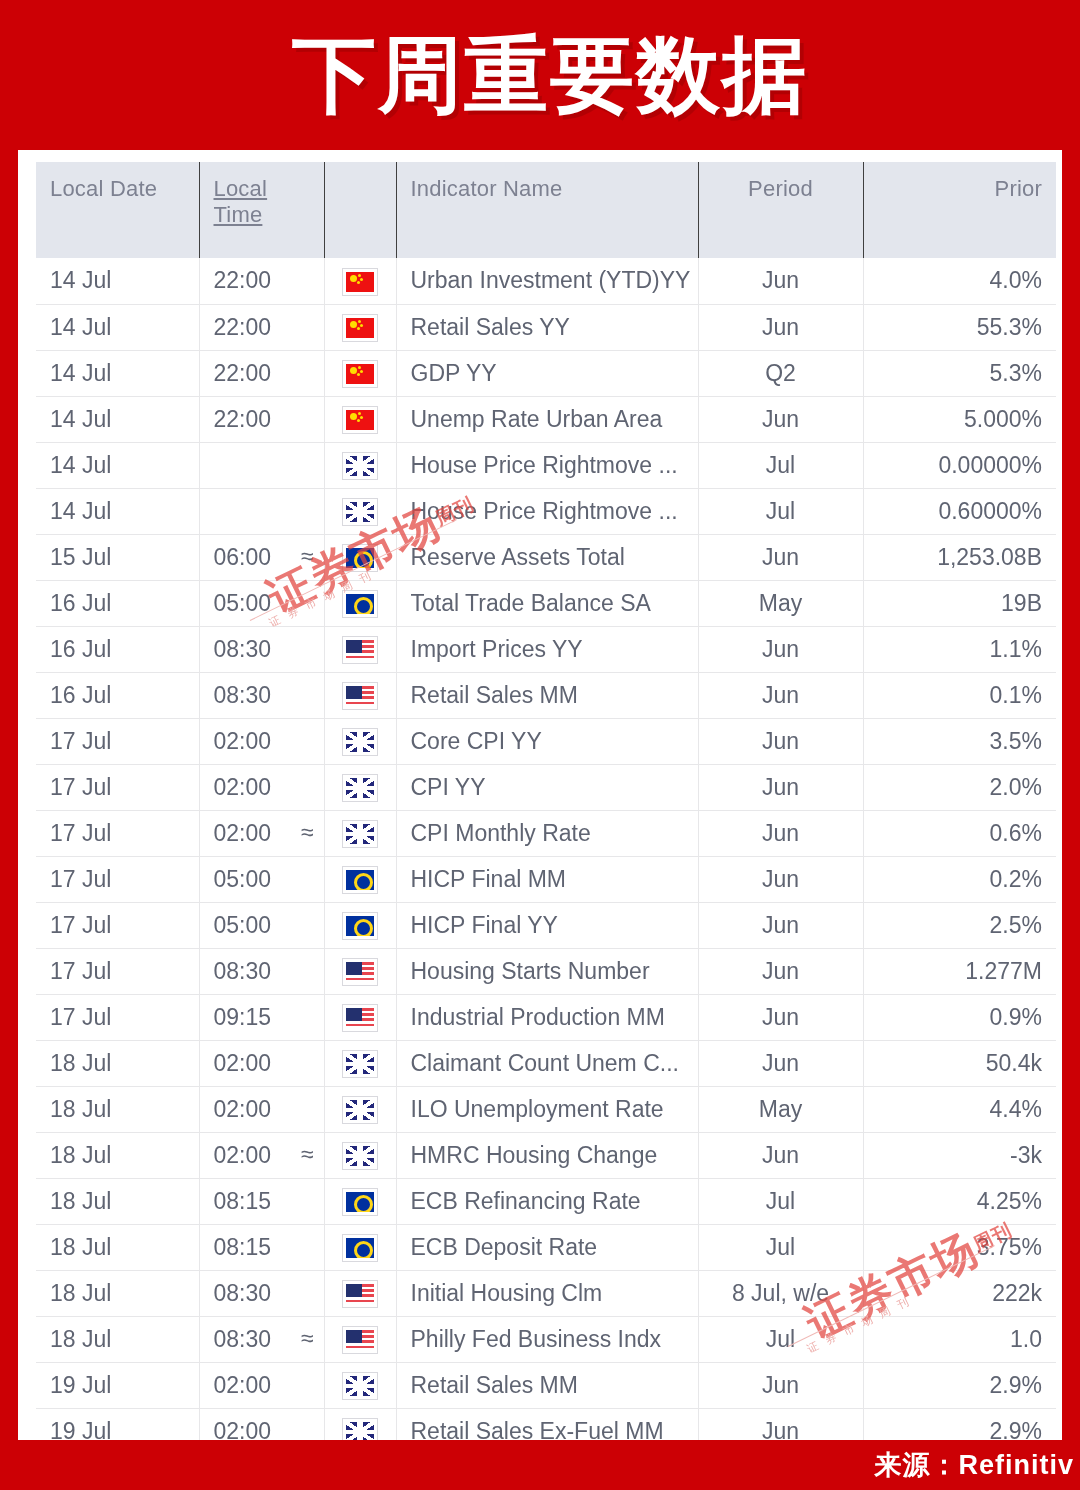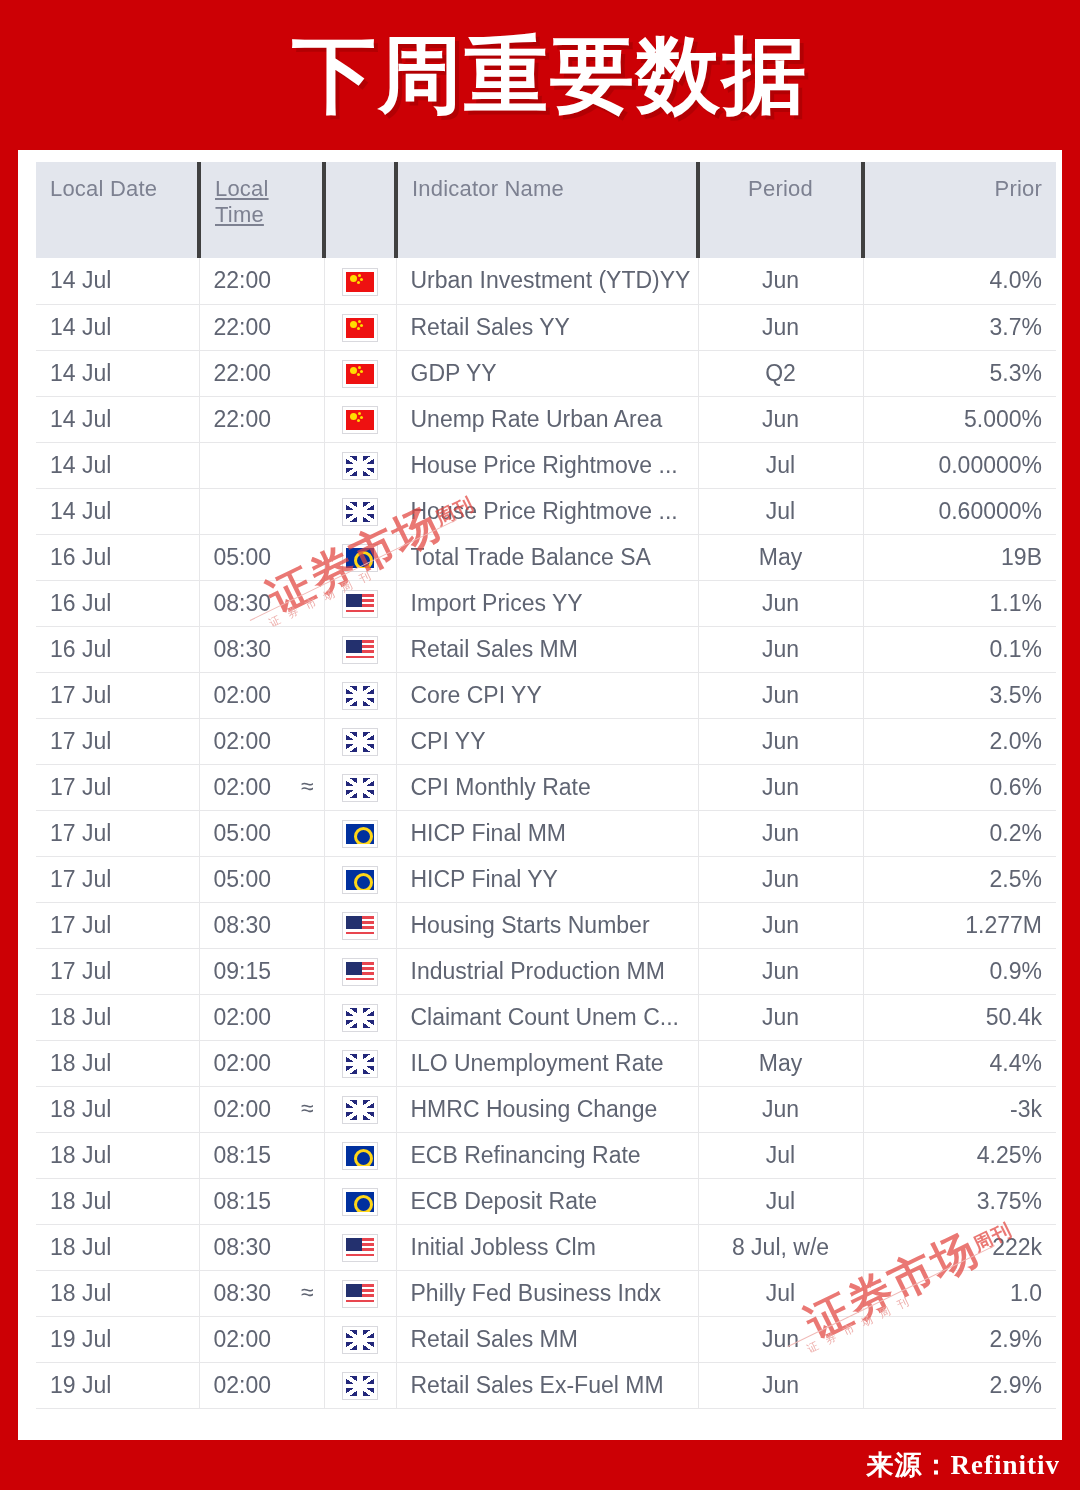--- a/index.html
+++ b/index.html
@@ -51,21 +51,21 @@
     table-layout: fixed;
   }
 
   table.data th {
     background: #e3e6ed;
     color: #7d8191;
     font-size: 22px;
     font-weight: normal;
     padding: 14px 14px 30px 14px;
     vertical-align: top;
-    border-right: 4px solid #404040;
+    border-right: 1px solid #404040;
     letter-spacing: 0.2px;
   }
   table.data th:last-child { border-right: none; }
 
   th.c-date  { width: 163px; text-align: left; }
   th.c-time  { width: 125px; text-align: left; text-decoration: underline; }
   th.c-flag  { width: 72px;  text-align: left; }
   th.c-name  { width: 302px; text-align: left; }
   th.c-per   { width: 165px; text-align: center; }
   th.c-prior { width: 193px; text-align: right; }
@@ -204,23 +204,23 @@
     width: 1080px; height: 50px;
     background: #CC0005;
     display: flex;
     align-items: center;
     justify-content: flex-end;
   }
   .footer-source {
     color: #ffffff;
     font-size: 27px;
     font-weight: bold;
-    padding-right: 20px;
+    padding-right: 6px;
     letter-spacing: 1px;
-    font-family: Liberation Serif, serif;
+    font-family: Liberation Sans, sans-serif;
   }
 </style>
 </head>
 <body>
 
 <div class="banner">
   <div class="banner-title">下周重要数据</div>
 </div>
 
 <div class="card">
@@ -243,21 +243,21 @@
           <td class="name">Urban Investment (YTD)YY</td>
           <td class="period">Jun</td>
           <td class="prior">4.0%</td>
         </tr>
         <tr>
           <td class="date">14 Jul</td>
           <td class="time"><span>22:00</span></td>
           <td class="flagc"><span class="flag flag-cn"></span></td>
           <td class="name">Retail Sales YY</td>
           <td class="period">Jun</td>
-          <td class="prior">3.7%</td>
+          <td class="prior">55.3%</td>
         </tr>
         <tr>
           <td class="date">14 Jul</td>
           <td class="time"><span>22:00</span></td>
           <td class="flagc"><span class="flag flag-cn"></span></td>
           <td class="name">GDP YY</td>
           <td class="period">Q2</td>
           <td class="prior">5.3%</td>
         </tr>
         <tr>
@@ -278,20 +278,28 @@
         </tr>
         <tr>
           <td class="date">14 Jul</td>
           <td class="time"><span></span></td>
           <td class="flagc"><span class="flag flag-uk"></span></td>
           <td class="name">House Price Rightmove ...</td>
           <td class="period">Jul</td>
           <td class="prior">0.60000%</td>
         </tr>
         <tr>
+          <td class="date">15 Jul</td>
+          <td class="time"><span>06:00</span><span class="approx">≈</span></td>
+          <td class="flagc"><span class="flag flag-eu"></span></td>
+          <td class="name">Reserve Assets Total</td>
+          <td class="period">Jun</td>
+          <td class="prior">1,253.08B</td>
+        </tr>
+        <tr>
           <td class="date">16 Jul</td>
           <td class="time"><span>05:00</span></td>
           <td class="flagc"><span class="flag flag-eu"></span></td>
           <td class="name">Total Trade Balance SA</td>
           <td class="period">May</td>
           <td class="prior">19B</td>
         </tr>
         <tr>
           <td class="date">16 Jul</td>
           <td class="time"><span>08:30</span></td>
@@ -401,21 +409,21 @@
           <td class="time"><span>08:15</span></td>
           <td class="flagc"><span class="flag flag-eu"></span></td>
           <td class="name">ECB Deposit Rate</td>
           <td class="period">Jul</td>
           <td class="prior">3.75%</td>
         </tr>
         <tr>
           <td class="date">18 Jul</td>
           <td class="time"><span>08:30</span></td>
           <td class="flagc"><span class="flag flag-us"></span></td>
-          <td class="name">Initial Jobless Clm</td>
+          <td class="name">Initial Housing Clm</td>
           <td class="period">8 Jul, w/e</td>
           <td class="prior">222k</td>
         </tr>
         <tr>
           <td class="date">18 Jul</td>
           <td class="time"><span>08:30</span><span class="approx">≈</span></td>
           <td class="flagc"><span class="flag flag-us"></span></td>
           <td class="name">Philly Fed Business Indx</td>
           <td class="period">Jul</td>
           <td class="prior">1.0</td>

